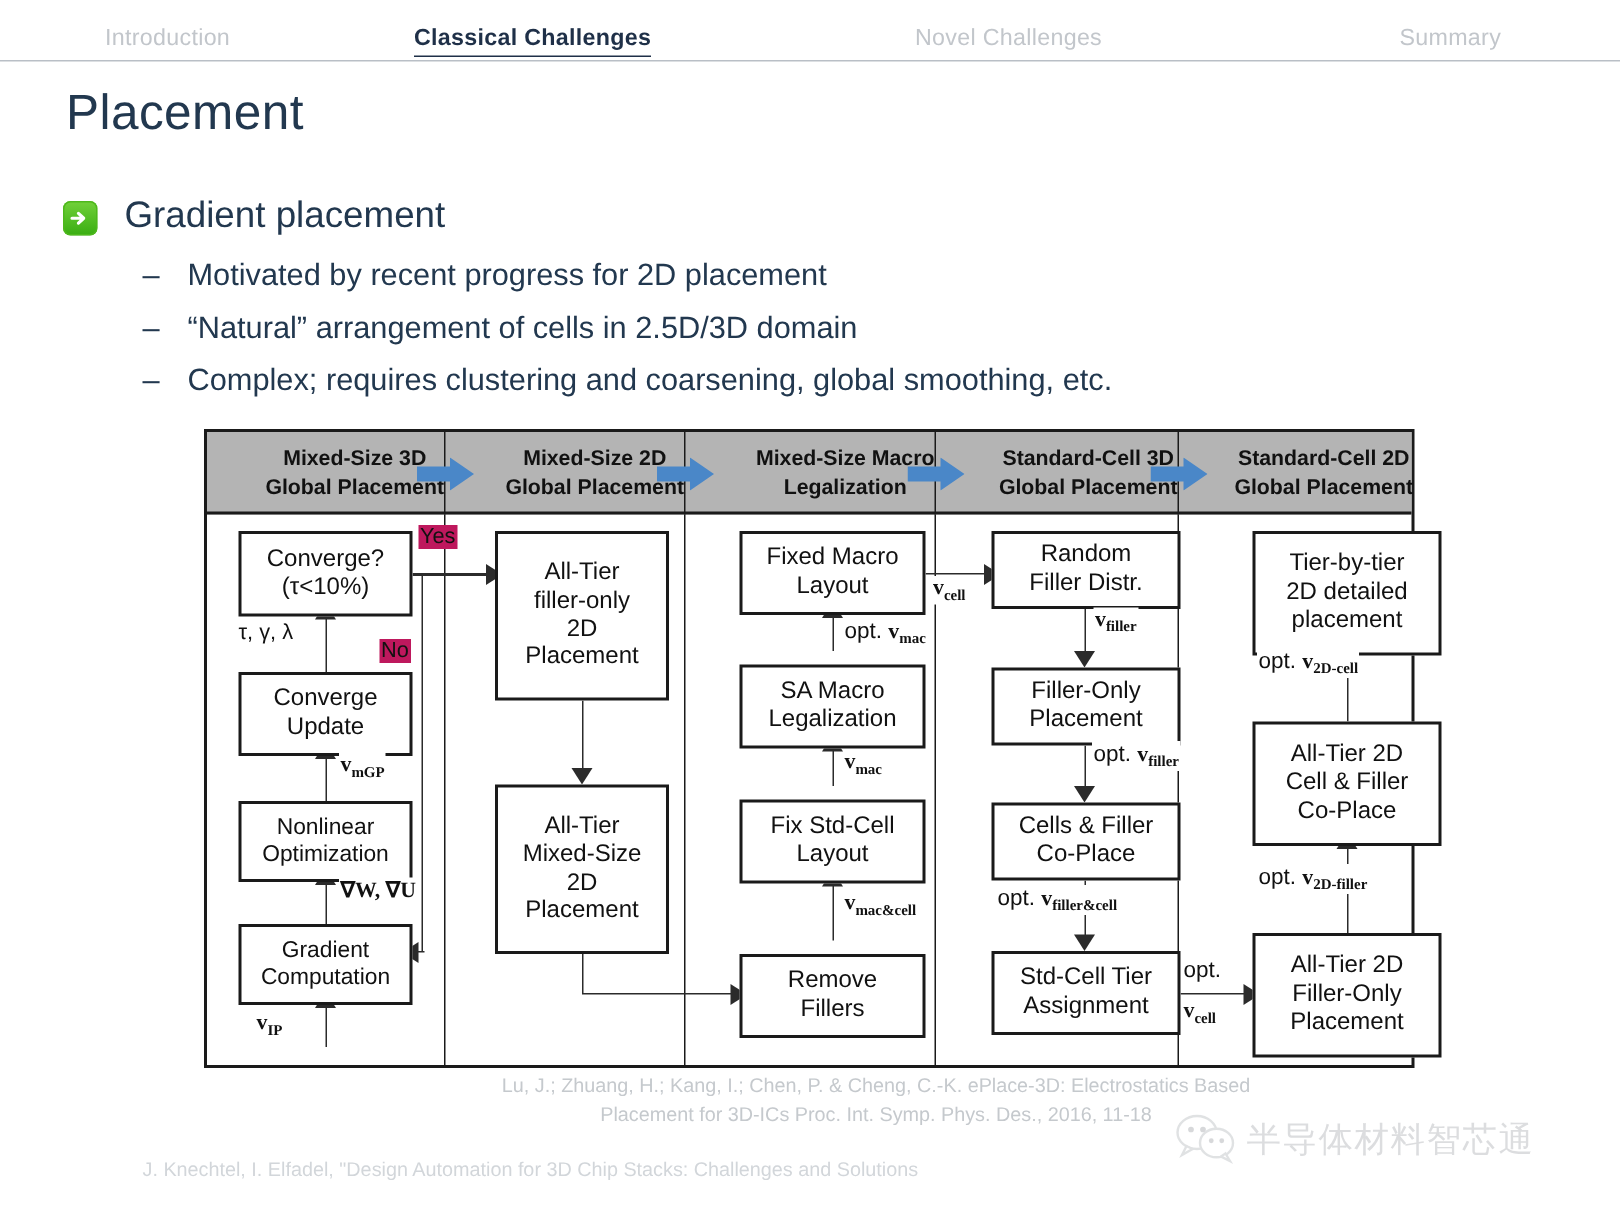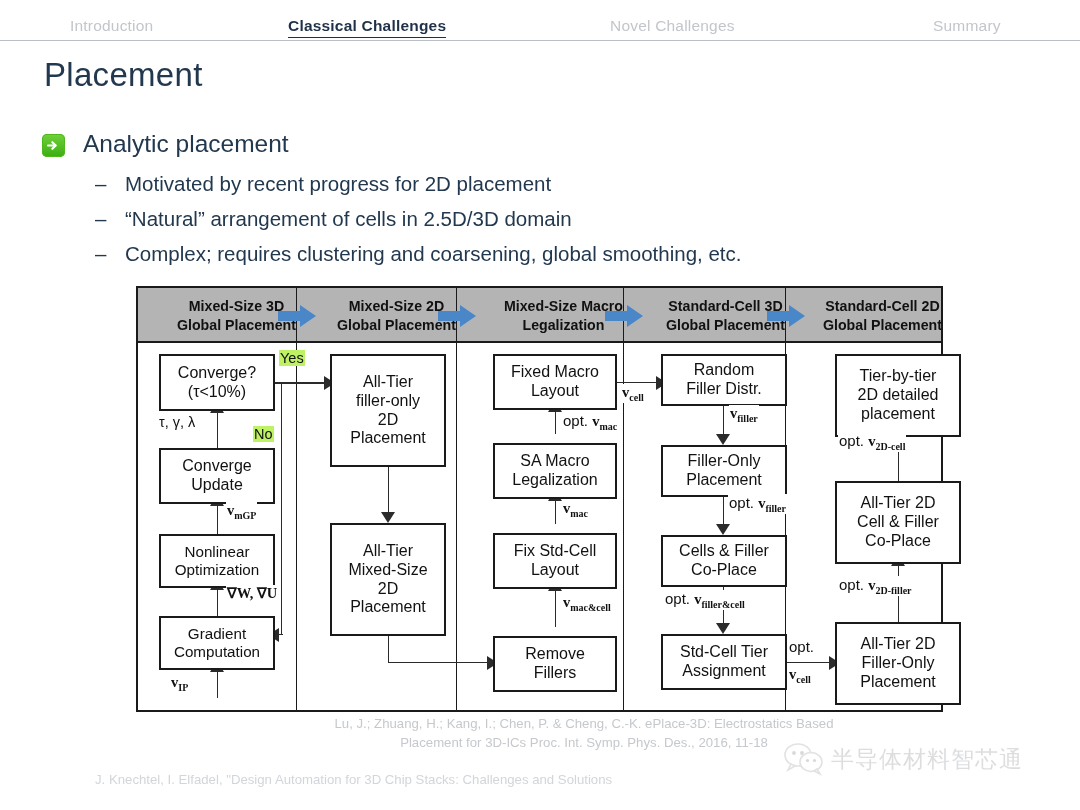--- a/index.html
+++ b/index.html
@@ -24,21 +24,21 @@
     letter-spacing:.2px;
     white-space:nowrap;
     color:#c2c6cb;
   }
   .nav-item.active{
     color:#1f3048;font-weight:bold;
     border-bottom:1.6px solid #1f3048;
     padding-bottom:2px;
   }
   .nav-0{left:70px;}
-  .nav-1{left:288px;}
+  .nav-1{left:276px;}
   .nav-2{left:610px;}
   .nav-3{left:933px;}
 
   
   .slide-title{
     position:absolute;left:44px;top:56px;
     font-size:33px;font-weight:400;color:#22384f;
     letter-spacing:.3px;
   }
 
@@ -125,21 +125,21 @@
   .tri.left{border-top:7px solid transparent;border-bottom:7px solid transparent;border-right:11px solid #2b2b2b;}
 
   
   .elabel{
     position:absolute;font-size:14.5px;color:#111;white-space:nowrap;z-index:5;
     background:#fff;padding:0 1px;
   }
   .elabel.ser{font-family:"Liberation Serif",serif;font-weight:bold;}
   .elabel sub{font-size:10px;font-weight:bold;}
   .elabel .lt{font-family:"Liberation Sans",sans-serif;font-weight:normal;font-size:15px;}
-  .yn{position:absolute;font-size:14.5px;color:#111;z-index:5;background:#bef264;padding:0 1px;}
+  .yn{position:absolute;font-size:14.5px;color:#111;z-index:5;background:#be185d;padding:0 1px;}
 
   
   .citation{
     position:absolute;left:0;top:715px;width:1080px;
     text-align:center;font-size:13.2px;color:#c5c9cd;line-height:1.42;padding-left:44px;
   }
   .footer-note{
     position:absolute;left:95px;top:772px;
     font-size:13.2px;color:#d2d6da;white-space:nowrap;
   }
@@ -169,21 +169,21 @@
 </div>
 
 <div class="slide-title">Placement</div>
 
 <div class="l1-row">
   <div class="l1-icon">
     <svg width="15" height="15" viewBox="0 0 15 15">
         <path d="M2 7.5 H9 M6.3 4.2 L9.8 7.5 L6.3 10.8" stroke="#ffffff" stroke-width="2.1" fill="none" stroke-linecap="round" stroke-linejoin="round"></path>
       </svg>
   </div>
-  <div class="l1-text">Analytic placement</div>
+  <div class="l1-text">Gradient placement</div>
 </div>
 
 <div class="l2 l2-0"><span class="dash">–</span><span>Motivated by recent progress for 2D placement</span></div>
 <div class="l2 l2-1"><span class="dash">–</span><span>“Natural” arrangement of cells in 2.5D/3D domain</span></div>
 <div class="l2 l2-2"><span class="dash">–</span><span>Complex; requires clustering and coarsening, global smoothing, etc.</span></div>
 
 <div class="diagram">
 
   <div class="hdr-band"></div>
   <div class="hdr-cell" style="left:0px;width:158px;">

